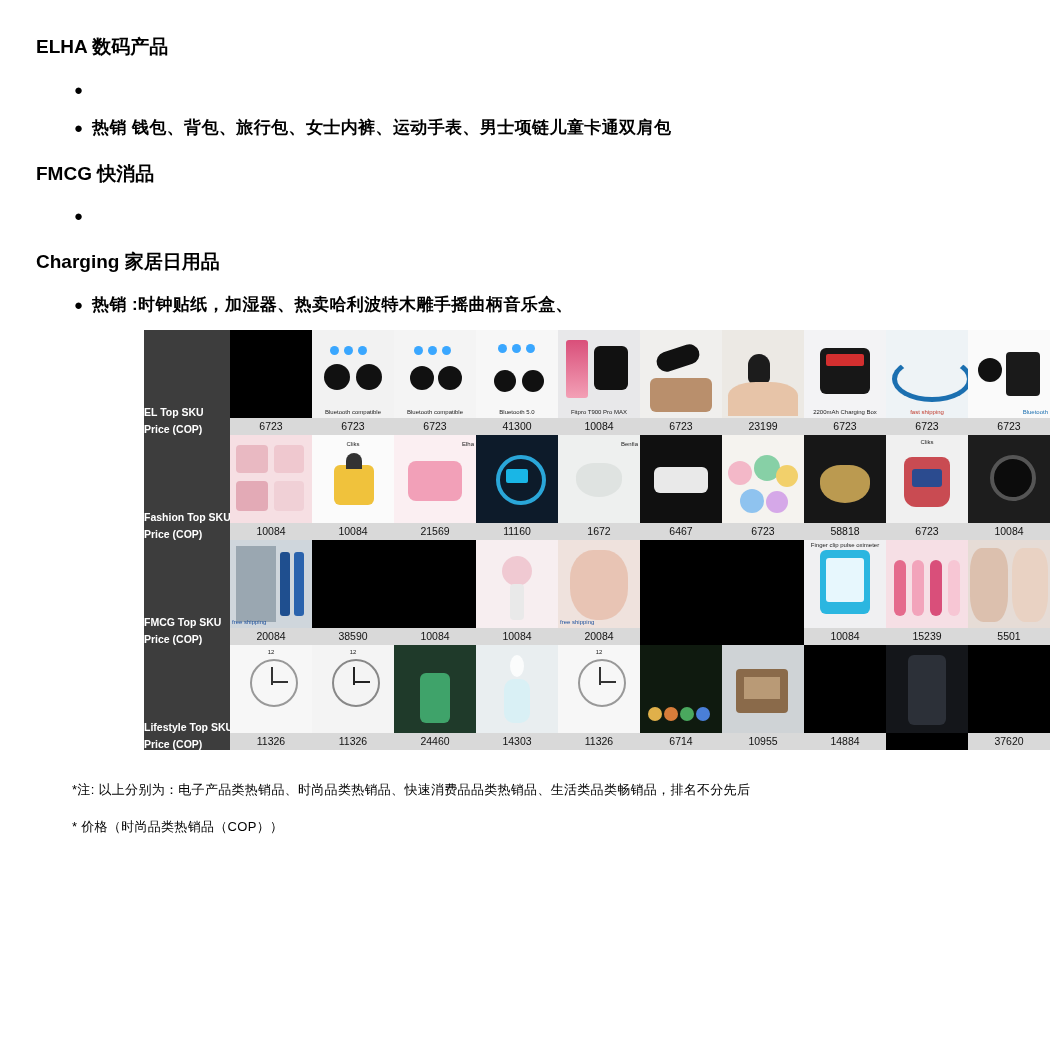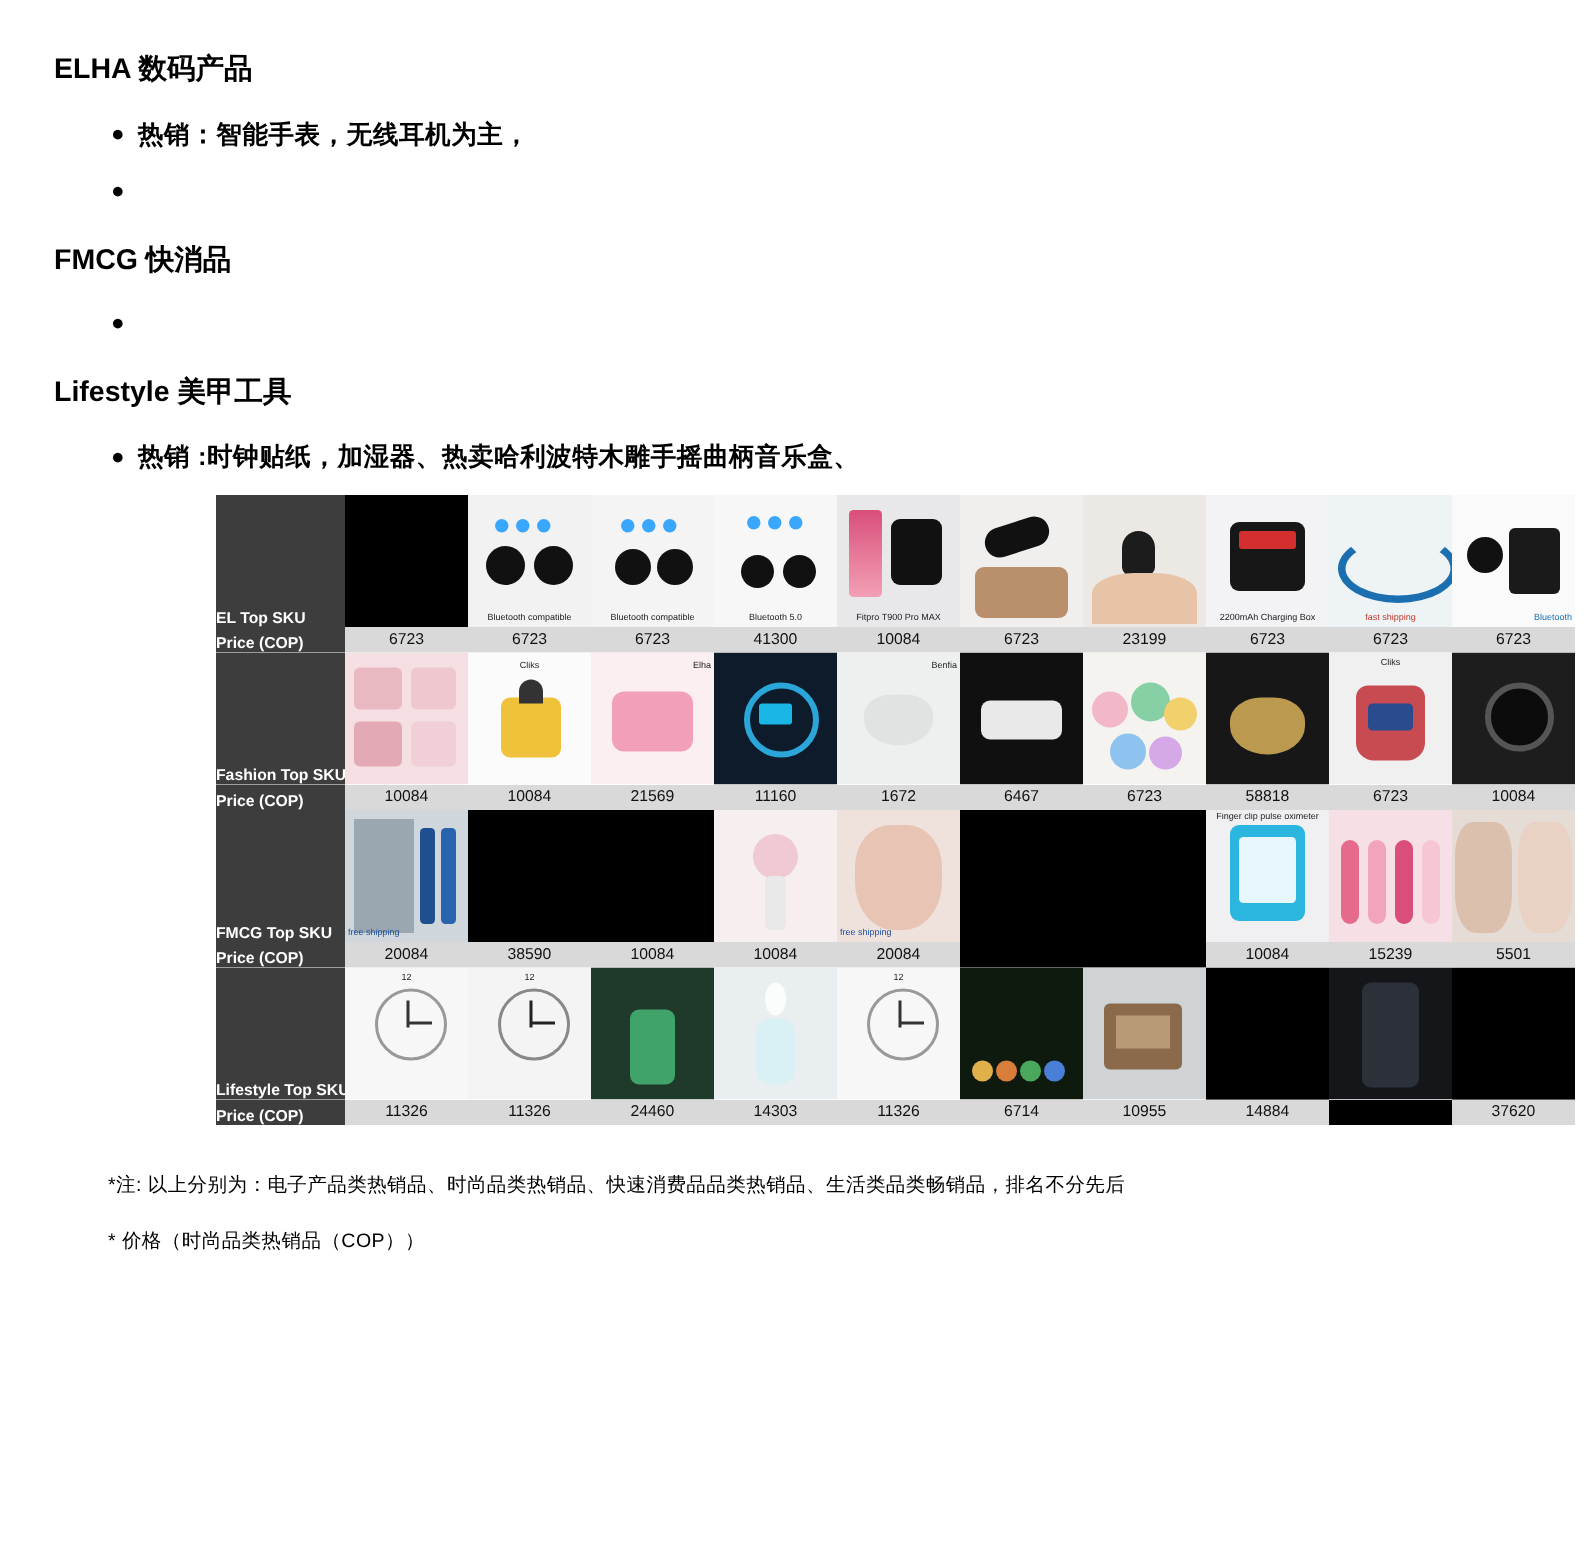--- a/index.html
+++ b/index.html
@@ -133,33 +133,33 @@
   .dot { position:absolute; border-radius:50%; }
 </style>
 </head>
 <body>
 
 <div class="page">
 
   <div class="section-heading">ELHA 数码产品</div>
   <div class="bullet-row">
     <span class="bullet-dot">●</span>
-    <span class="bullet-text">热销：智能手表，无线耳机为主，</span>
   </div>
 
   <div class="bullet-row">
     <span class="bullet-dot">●</span>
+    <span class="bullet-text">热销 钱包、背包、旅行包、女士内裤、运动手表、男士项链儿童卡通双肩包</span>
   </div>
 
   <div class="section-heading">FMCG 快消品</div>
   <div class="bullet-row">
     <span class="bullet-dot">●</span>
   </div>
 
-  <div class="section-heading">Lifestyle 美甲工具</div>
+  <div class="section-heading">Charging 家居日用品</div>
   <div class="bullet-row">
     <span class="bullet-dot">●</span>
     <span class="bullet-text">热销 :时钟贴纸，加湿器、热卖哈利波特木雕手摇曲柄音乐盒、</span>
   </div>
 
   <div class="table-wrap">
     <table class="sku">
       <colgroup>
         <col style="width:86px">
         <col style="width:82px">

